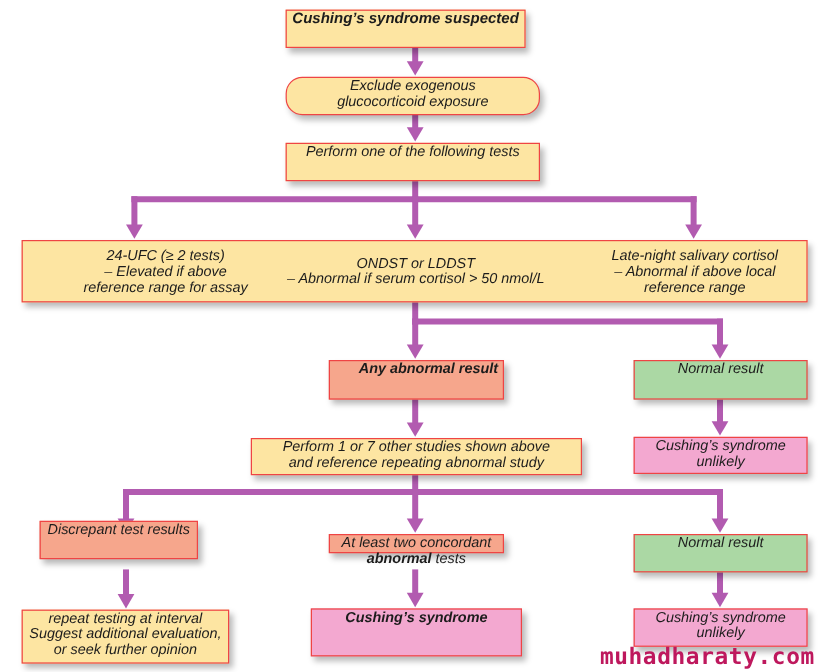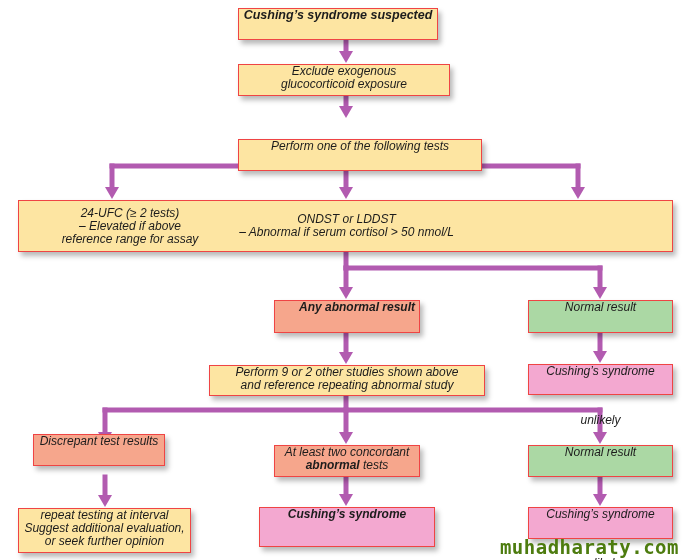--- a/index.html
+++ b/index.html
@@ -5,27 +5,27 @@
     html, body { margin: 0; padding: 0; background: #ffffff; }
     body { width: 687px; height: 560px; position: relative; overflow: hidden;
            font-family: "Liberation Sans", sans-serif; color: #1c1c1c; }
     .box { position: absolute; box-sizing: border-box; border: 1px solid #ef4444;
            display: flex; flex-direction: column; align-items: center; justify-content: flex-start;
            text-align: center; font-size: 12px; line-height: 13px;
            box-shadow: 3px 4px 5px rgba(0,0,0,0.28); font-style: italic; }
     .yellow { background: #fde5a2; }
     .salmon { background: #f6a68c; }
     .green  { background: #abd8a4; }
-    .pink   { background: #f3a8d0; gap: 36px; }
+    .pink   { background: #f3a8d0; }
     .bold   { font-weight: bold; }
     .col { position: absolute; top: 0; bottom: 0; display: flex; flex-direction: column;
            align-items: center; justify-content: center; }
     svg#arrows { position: absolute; left: 0; top: 0; }
     .watermark { position: absolute; right: 8px; bottom: 2px; font-family: "DejaVu Sans Mono", monospace;
-                 font-weight: bold; font-size: 19px; color: #4d7c0f; letter-spacing: 0.5px; margin-left: 12px; }
+                 font-weight: bold; font-size: 19px; color: #be185d; letter-spacing: 0.5px; margin-left: 12px; }
   </style>
 </head>
 <body>
 
 <svg id="arrows" width="687" height="560">
     <line x1="346" y1="40" x2="346" y2="53" stroke="#b25bb0" stroke-width="5" stroke-linecap="square"></line>
     <polygon points="339,51 353,51 346,63" fill="#b25bb0"></polygon>
     <line x1="346" y1="96" x2="346" y2="108" stroke="#b25bb0" stroke-width="5" stroke-linecap="square"></line>
     <polygon points="339,106 353,106 346,118" fill="#b25bb0"></polygon>
     <line x1="346" y1="151" x2="346" y2="166" stroke="#b25bb0" stroke-width="5" stroke-linecap="square"></line>
@@ -59,64 +59,69 @@
     <line x1="346" y1="477" x2="346" y2="496" stroke="#b25bb0" stroke-width="5" stroke-linecap="square"></line>
     <polygon points="339,494 353,494 346,506" fill="#b25bb0"></polygon>
     <line x1="600" y1="477" x2="600" y2="496" stroke="#b25bb0" stroke-width="5" stroke-linecap="square"></line>
     <polygon points="593,494 607,494 600,506" fill="#b25bb0"></polygon>
   </svg>
 
 <div class="box yellow bold" style="left:238px; top:8px; width:200px; height:32px; font-size:12.5px;">
   <span>Cushing’s syndrome suspected</span>
 </div>
 
-<div class="box yellow" style="left:238px; top:64px; width:212px; height:32px;">
+<div class="box yellow" style="left:238px; top:64px; width:212px; height:32px;border-radius:14px;">
   <span>Exclude exogenous</span>
   <span>glucocorticoid exposure</span>
 </div>
 
-<div class="box yellow" style="left:238px; top:119px; width:244px; height:32px;margin-top:20px;">
+<div class="box yellow" style="left:238px; top:119px; width:212px; height:32px;">
   <span>Perform one of the following tests</span>
 </div>
 
 <div class="box yellow" style="left:18px; top:200px; width:655px; height:52px; display:block;">
-  <div class="col" style="left:16px; width:190px;">
+  <div class="col" style="left:0; width:190px;padding-left:24px;">
     <span>24-UFC (≥ 2 tests)</span>
     <span>– Elevated if above</span>
     <span>reference range for assay</span>
   </div>
   <div class="col" style="left:190px; width:275px;">
     <span>ONDST or LDDST</span>
     <span>– Abnormal if serum cortisol &gt; 50 nmol/L</span>
+  </div>
+  <div class="col" style="left:465px; width:190px;">
+    <span>Late-night salivary cortisol</span>
+    <span>– Abnormal if above local</span>
+    <span>reference range</span>
   </div>
 </div>
 
 <div class="box salmon bold" style="left:274px; top:300px; width:146px; height:33px;padding-left:20px;">
   <span>Any abnormal result</span>
 </div>
 
 <div class="box green" style="left:528px; top:300px; width:145px; height:33px;">
   <span>Normal result</span>
 </div>
 
 <div class="box yellow" style="left:209px; top:365px; width:276px; height:31px;">
-  <span>Perform 9 or 2 other studies shown above</span>
+  <span>Perform 1 or 7 other studies shown above</span>
   <span>and reference repeating abnormal study</span>
 </div>
 
 <div class="box pink" style="left:528px; top:364px; width:145px; height:31px;">
   <span>Cushing’s syndrome</span>
   <span>unlikely</span>
 </div>
 
 <div class="box salmon" style="left:33px; top:434px; width:132px; height:32px;">
   <span>Discrepant test results</span>
 </div>
 
-<div class="box salmon" style="left:274px; top:445px; width:146px; height:32px;">
+<div class="box salmon" style="left:274px; top:445px; width:146px; height:16px;">
   <span>At least two concordant</span>
   <span><b>abnormal</b><span> tests</span></span>
 </div>
 
 <div class="box green" style="left:528px; top:445px; width:145px; height:32px;">
   <span>Normal result</span>
 </div>
 
 <div class="box yellow" style="left:18px; top:508px; width:173px; height:45px;">
   <span>repeat testing at interval</span>

